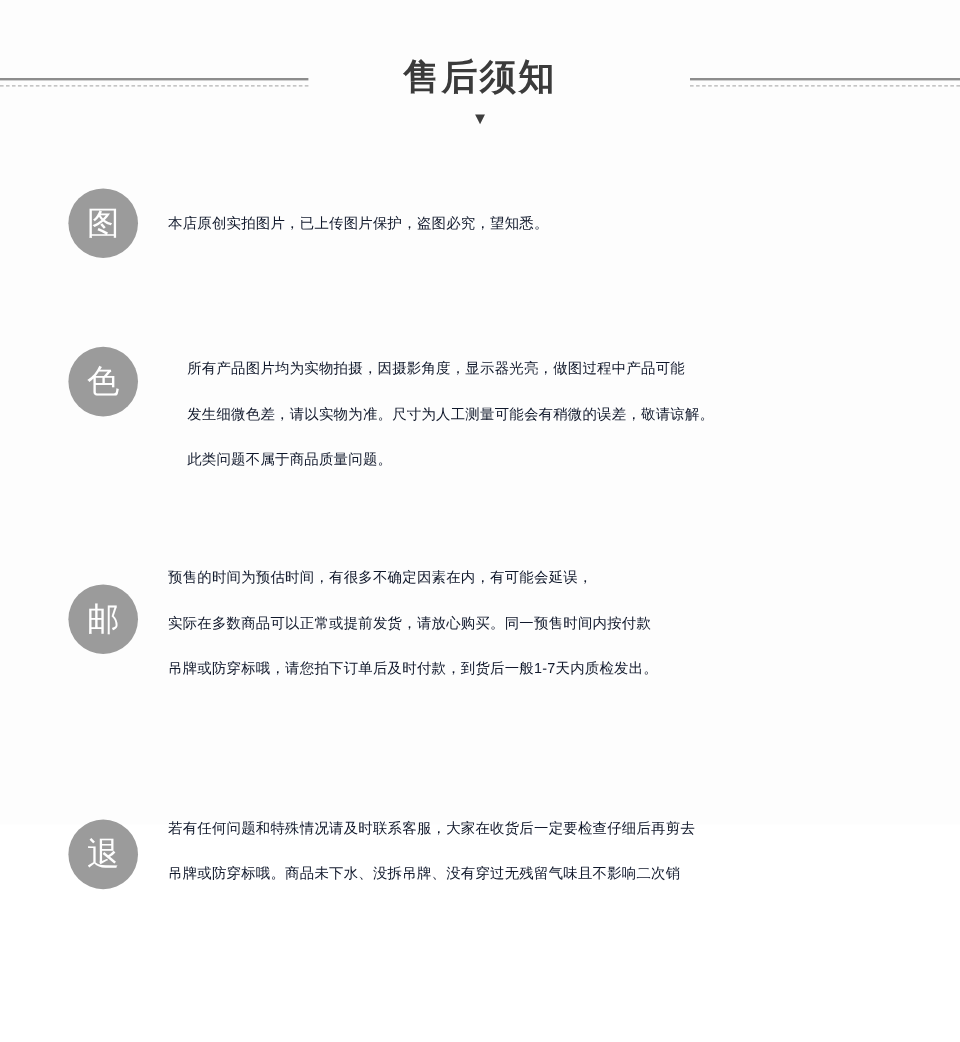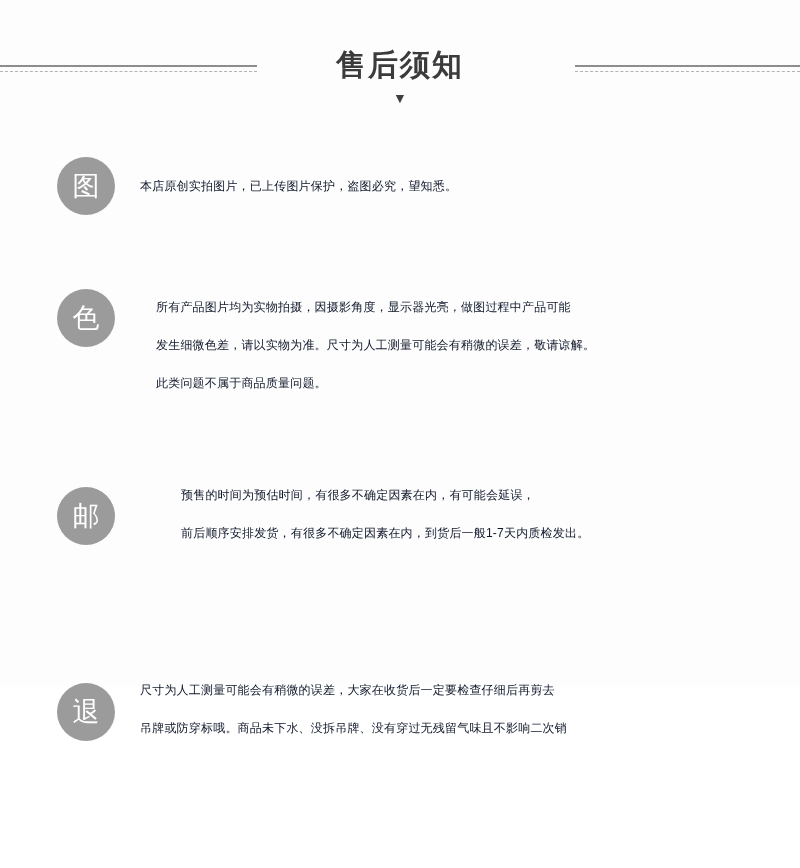--- a/index.html
+++ b/index.html
@@ -48,21 +48,21 @@
   
   .txt{
     position:absolute;left:140px;
     font-size:12px;line-height:38px;
     color:#0f172a;
     letter-spacing:0.2px;
   }
   .txt div{white-space:nowrap;}
   .txt.t1{top:167px;}
   .txt.t2{top:288px;margin-left:16px;}
-  .txt.t3{top:476px;margin-left:41px;}
+  .txt.t3{top:462px;}
   .txt.t4{top:671px;}
 </style>
 </head>
 <body>
 
 <div class="stage">
 
   <div class="hline left"></div>
   <div class="hline right"></div>
   <div class="page-title">售后须知</div>
@@ -76,22 +76,23 @@
   <div class="badge b2">色</div>
   <div class="txt t2">
     <div>所有产品图片均为实物拍摄，因摄影角度，显示器光亮，做图过程中产品可能</div>
     <div>发生细微色差，请以实物为准。尺寸为人工测量可能会有稍微的误差，敬请谅解。</div>
     <div>此类问题不属于商品质量问题。</div>
   </div>
 
   <div class="badge b3">邮</div>
   <div class="txt t3">
     <div>预售的时间为预估时间，有很多不确定因素在内，有可能会延误，</div>
-    <div>前后顺序安排发货，有很多不确定因素在内，到货后一般1-7天内质检发出。</div>
+    <div>实际在多数商品可以正常或提前发货，请放心购买。同一预售时间内按付款</div>
+    <div>吊牌或防穿标哦，请您拍下订单后及时付款，到货后一般1-7天内质检发出。</div>
   </div>
 
   <div class="badge b4">退</div>
   <div class="txt t4">
-    <div>尺寸为人工测量可能会有稍微的误差，大家在收货后一定要检查仔细后再剪去</div>
+    <div>若有任何问题和特殊情况请及时联系客服，大家在收货后一定要检查仔细后再剪去</div>
     <div>吊牌或防穿标哦。商品未下水、没拆吊牌、没有穿过无残留气味且不影响二次销</div>
   </div>
 
 </div>
 
 </body></html>

